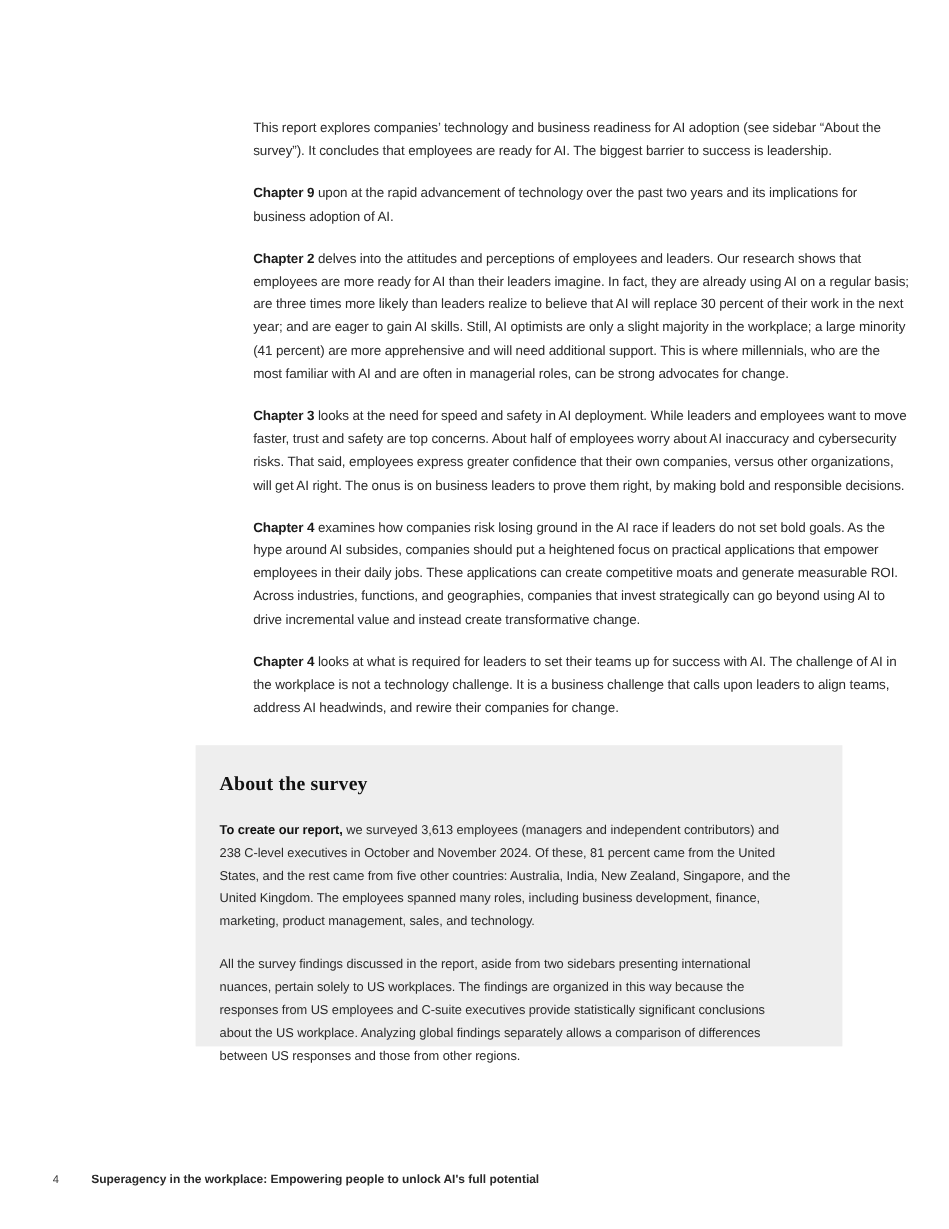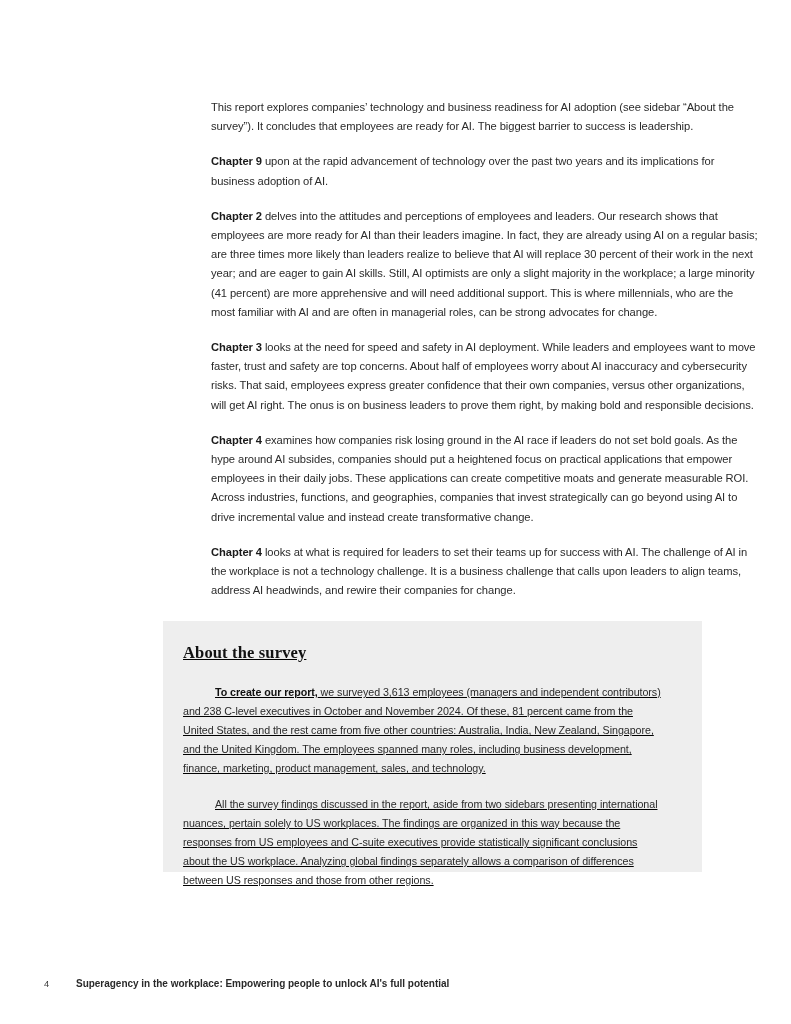--- a/index.html
+++ b/index.html
@@ -51,21 +51,20 @@
   
   .sidebar-box {
     position: absolute;
     left: 163px;
     top: 621px;
     width: 539px;
     height: 251px;
     background: #eeeeee;
     box-sizing: border-box;
     padding: 22px 36px 20px 20px;
-    text-decoration: underline;
   }
 
   .sidebar-title {
     font-family: "Liberation Serif", serif;
     font-size: 16.5px;
     font-weight: 700;
     color: #111111;
     margin: 0 0 20px 0;
     letter-spacing: 0.15px;
     line-height: 20px;
@@ -77,21 +76,20 @@
     color: #2a2a2a;
     letter-spacing: -0.05px;
     margin: 0 0 17px 0;
     max-width: 504px;
   }
   .sidebar-para:last-child { margin-bottom: 0; }
 
   .sidebar-para .lead {
     font-weight: 700;
     color: #111111;
-    margin-left: 32px;
   }
 
   
   .footer {
     position: absolute;
     left: 44px;
     top: 978px;
     display: flex;
     align-items: baseline;
     gap: 0;

